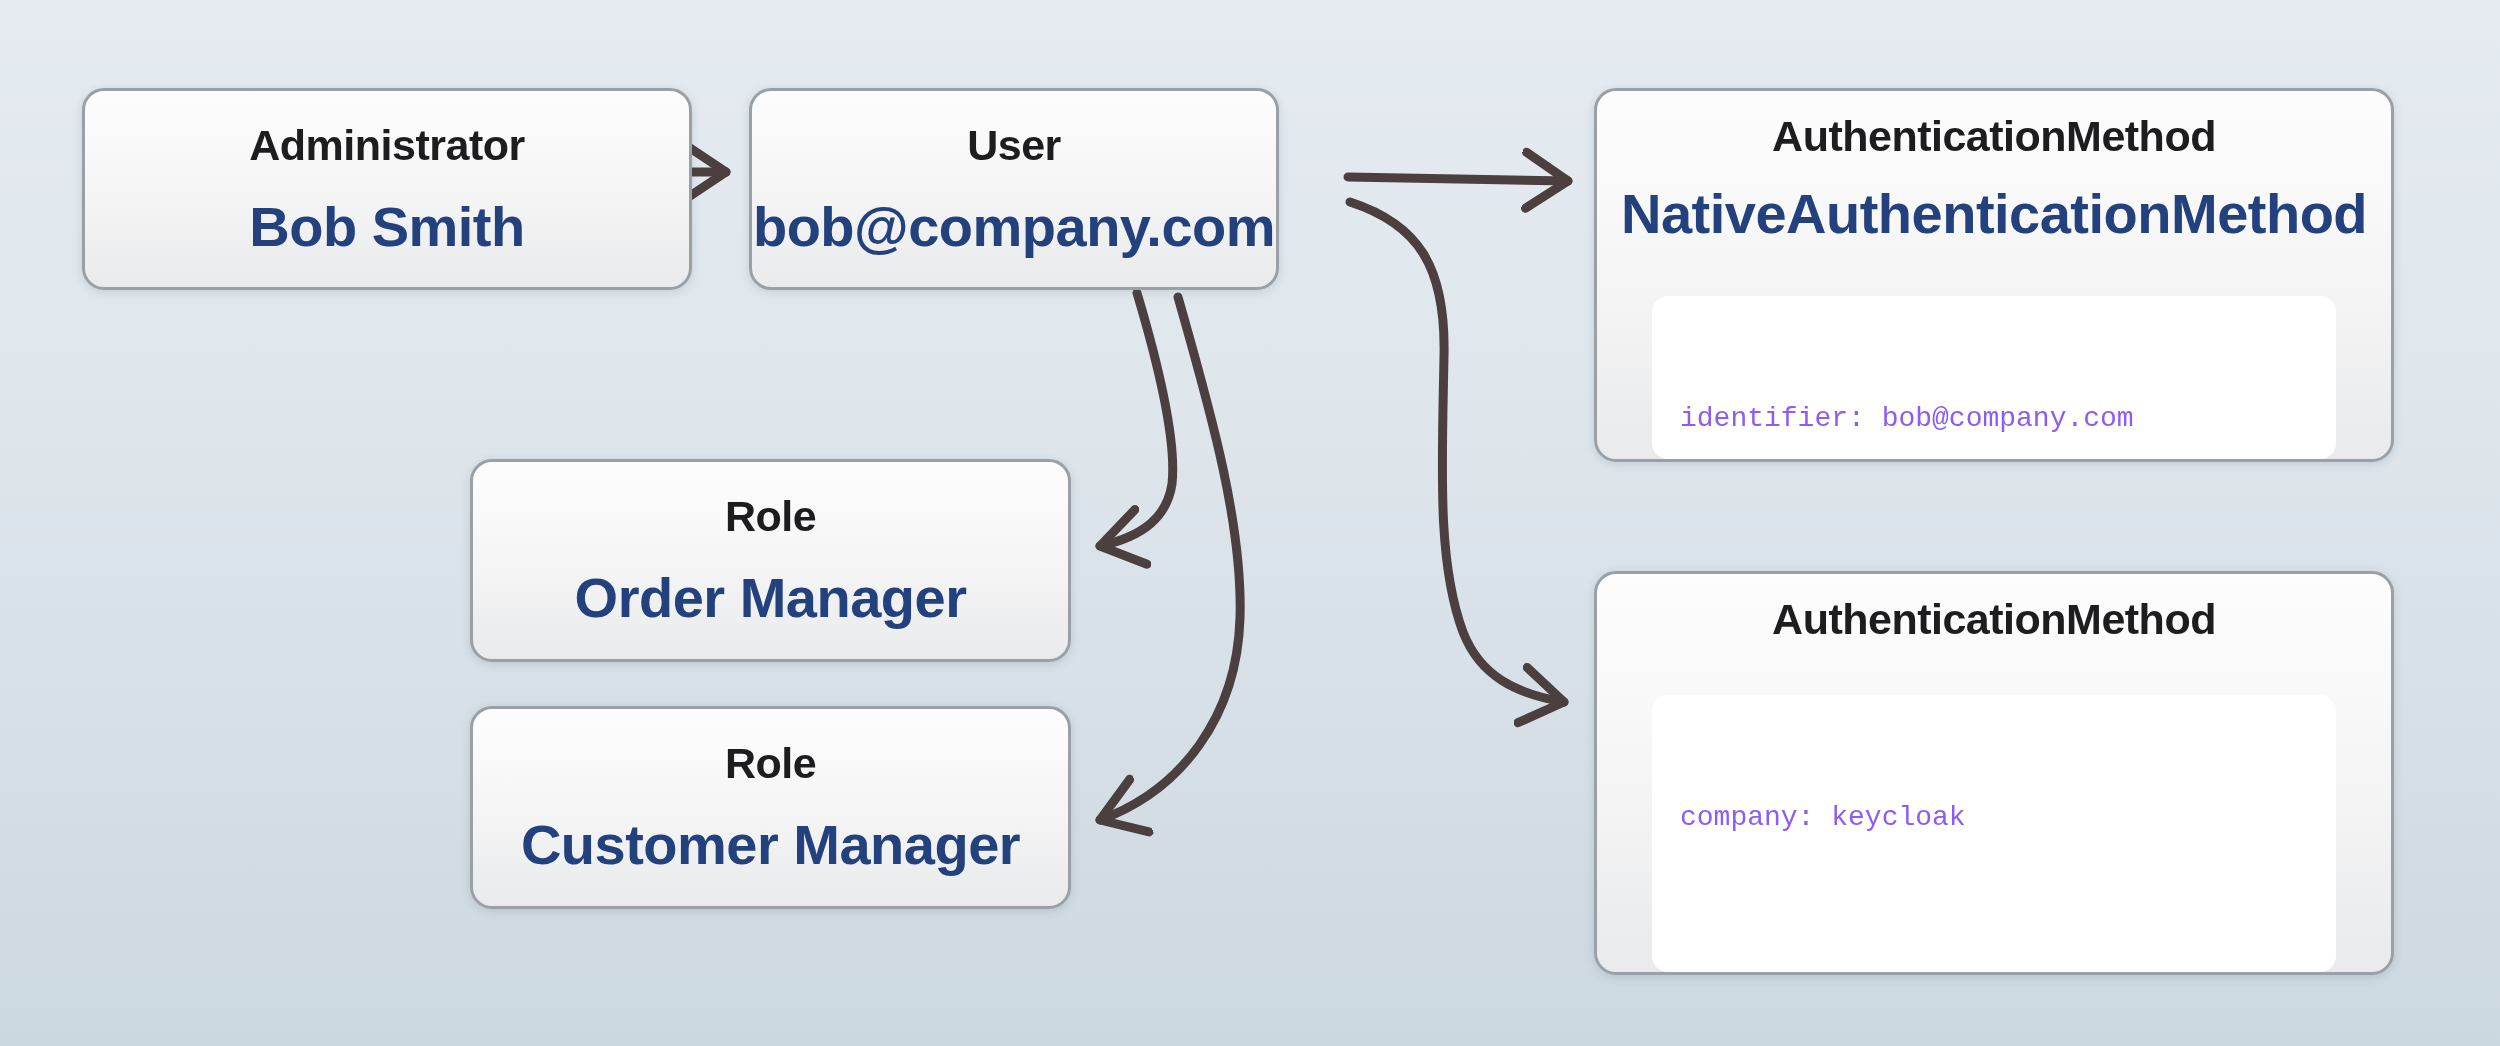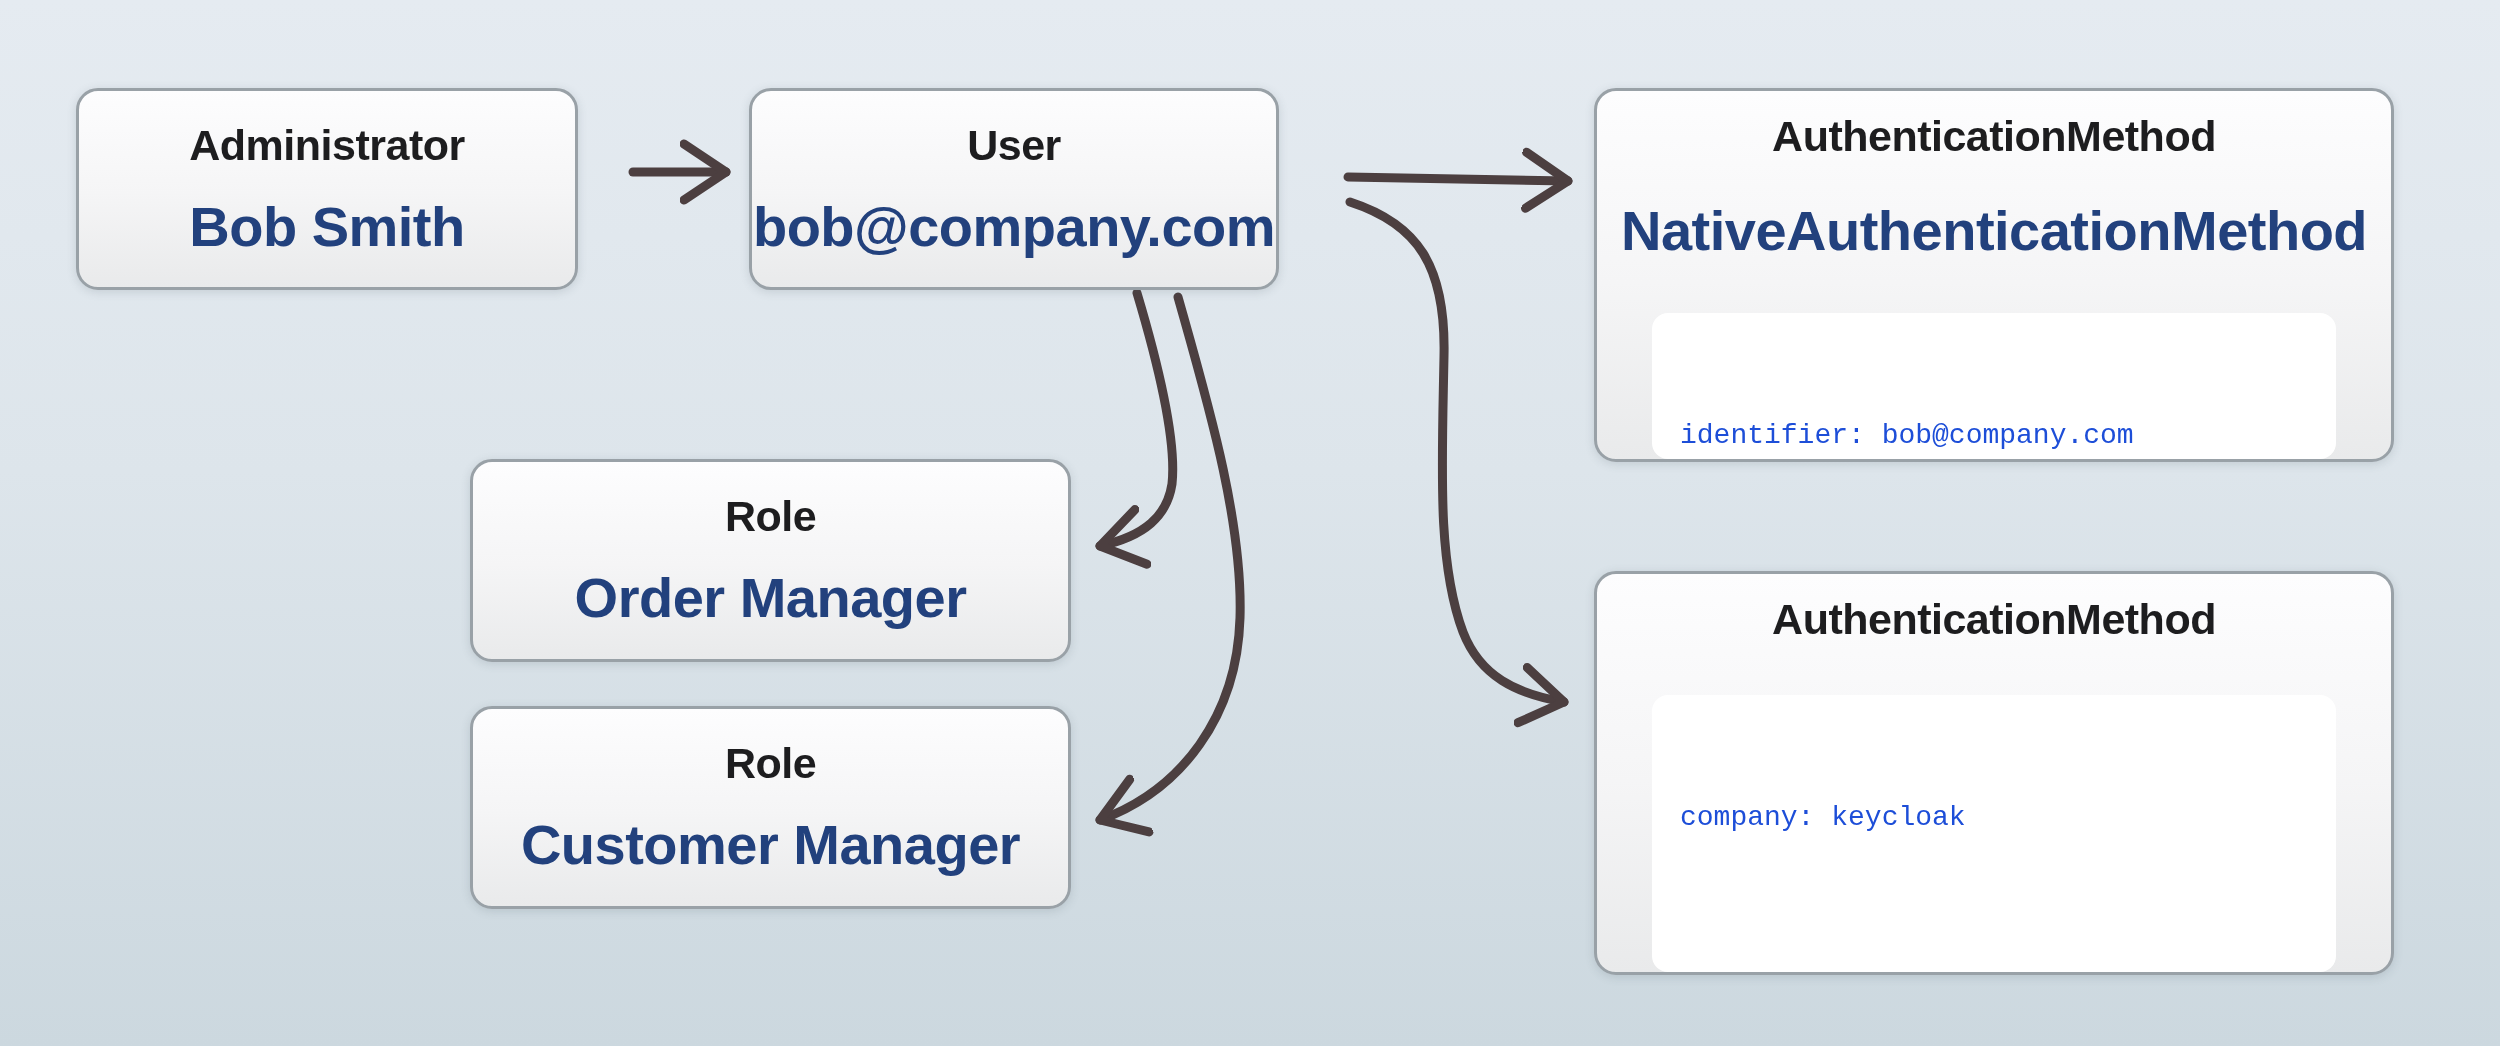--- a/index.html
+++ b/index.html
@@ -33,32 +33,32 @@
     white-space: nowrap;
   }
   .node .label {
     font-size: 56px;
     font-weight: bold;
     color: #22417d;
     line-height: 1;
     letter-spacing: -0.5px;
     white-space: nowrap;
   }
-  .node.auth .label { margin-top: 45px; }
+  .node.auth .label { margin-top: 28px; }
   .codebox {
     margin-top: 54px;
     width: calc(100% - 110px);
     box-sizing: border-box;
     background: #ffffff;
     border-radius: 16px;
     padding: 18px 28px;
     font-family: "Liberation Mono", "DejaVu Sans Mono", monospace;
     font-size: 28px;
     line-height: 42px;
-    color: #1d4ed8;
+    color: #8b5cf6;
     white-space: pre;
     overflow: hidden;
   }
   #edges {
     position: absolute;
     inset: 0;
     pointer-events: none;
   }
   #edges path.edge {
     fill: none;
@@ -79,21 +79,21 @@
         <path d="M 4 13 L 46 41 L 4 69" fill="none" stroke="#4c3f40" stroke-width="9" stroke-linecap="round" stroke-linejoin="round"></path>
       </marker>
     </defs>
     <path class="edge" d="M 633 172 L 726 172" marker-end="url(#chev)"></path>
     <path class="edge" d="M 1348 177 L 1568 181" marker-end="url(#chev)"></path>
     <path class="edge" d="M 1350 202 C 1418 224 1446 266 1444 356 C 1442 468 1437 562 1463 632 C 1480 676 1516 694 1564 702" marker-end="url(#chev)"></path>
     <path class="edge" d="M 1137 293 C 1157 360 1177 438 1172 484 C 1167 516 1145 536 1100 546" marker-end="url(#chev)"></path>
     <path class="edge" d="M 1178 297 C 1207 400 1243 520 1240 618 C 1237 716 1182 790 1100 820" marker-end="url(#chev)"></path>
   </svg>
 
-  <div class="node simple" style="left:76px; top:88px; width:502px; height:202px">
+  <div class="node simple" style="left:82px; top:88px; width:610px; height:202px">
     <div class="type">Administrator</div>
     <div class="label">Bob Smith</div>
   </div>
 
   <div class="node simple" style="left:749px; top:88px; width:530px; height:202px">
     <div class="type">User</div>
     <div class="label">bob@company.com</div>
   </div>
 
   <div class="node auth" style="left:1594px; top:88px; width:800px; height:374px">

